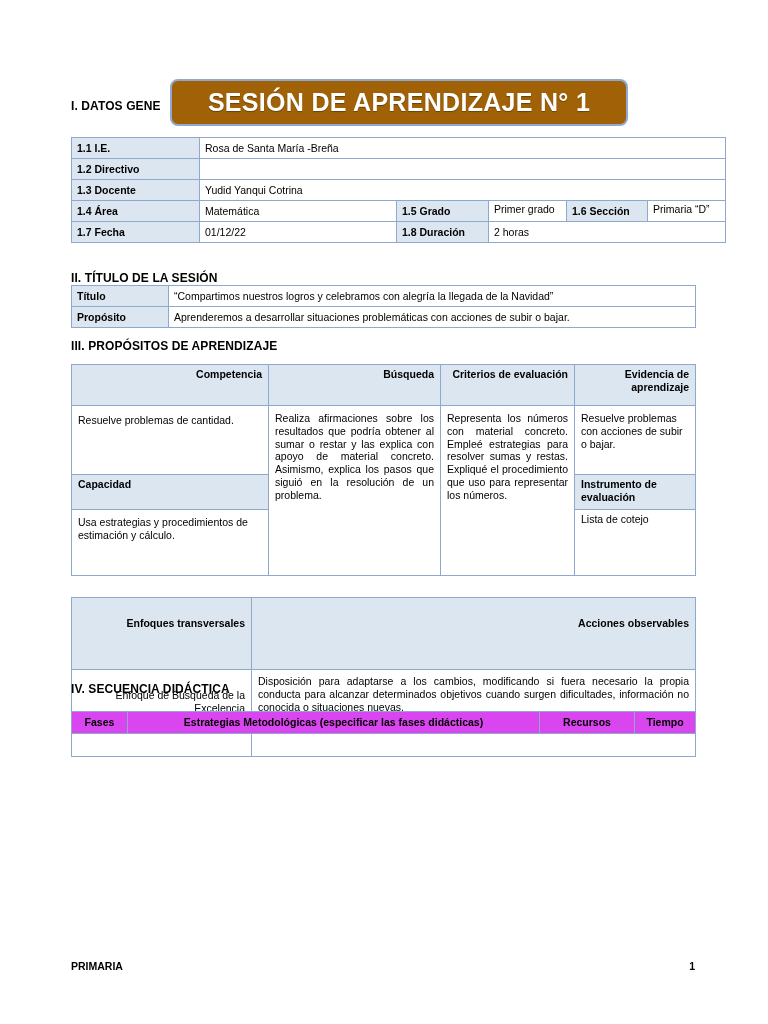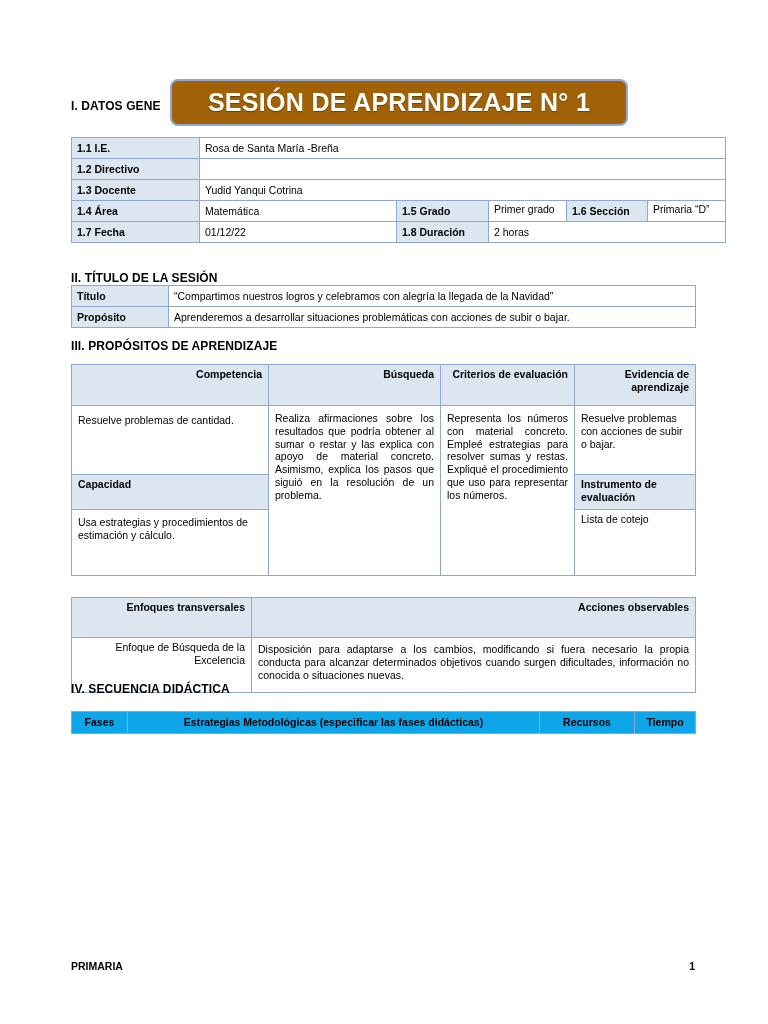--- a/index.html
+++ b/index.html
@@ -115,32 +115,32 @@
     width: 624px;
   }
   #tbl-propositos td { padding: 3px 6px; }
 
   
   #tbl-enfoques {
     left: 71px;
     top: 597px;
     width: 624px;
   }
-  #tbl-enfoques td { padding: 3px 6px; }
+  #tbl-enfoques td { padding: 19px 6px; }
 
   
   #tbl-secuencia {
     left: 71px;
     top: 711px;
     width: 624px;
   }
   #tbl-secuencia td {
     height: 17px;
     vertical-align: middle;
-    background: #0ea5e9;
+    background: #d946ef;
     font-weight: bold;
     text-align: center;
     margin-left: 32px;
   }
 
   
   .footer-left, .footer-right {
     position: absolute;
     bottom: 52px;
     font-size: 10.5px;

